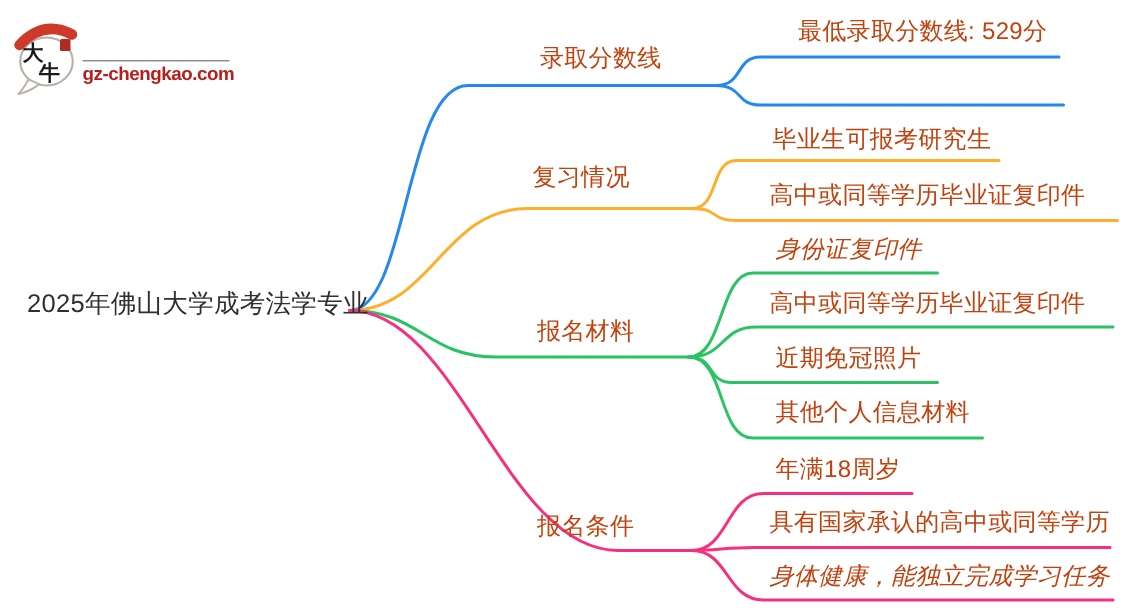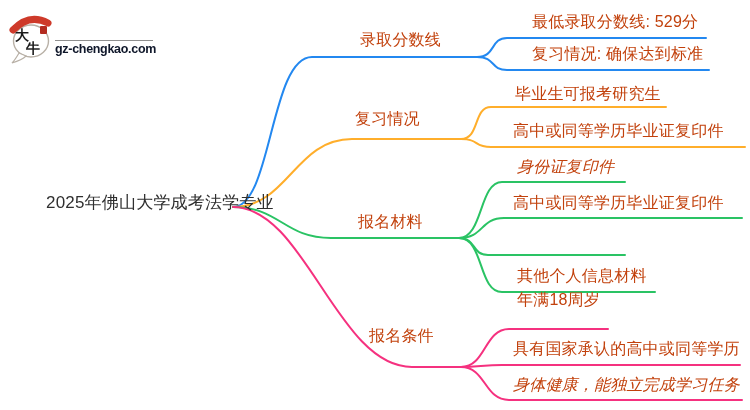--- a/index.html
+++ b/index.html
@@ -11,32 +11,32 @@
   svg{position:absolute;left:0;top:0;}
   .connectors path{fill:none;stroke-width:2;stroke-linecap:round;}
   .c-blue{stroke:#2388F0;}
   .c-orange{stroke:#FFAE2B;}
   .c-green{stroke:#2AC364;}
   .c-pink{stroke:#F5317F;}
   .label{
     position:absolute;font-size:16px;color:#c2410c;line-height:1.15;
     white-space:nowrap;letter-spacing:0.2px;
   }
-  .root-label{font-size:17px;color:#2f2f2f;margin-left:28px;}
+  .root-label{font-size:17px;color:#2f2f2f;}
   .logo{position:absolute;left:8px;top:10px;width:200px;height:55px;}
   .logo-title{
     position:absolute;left:47px;top:9px;font-size:16px;font-weight:bold;
     color:#1E7E34;letter-spacing:-1px;white-space:nowrap;
   }
   .logo-divider{
     position:absolute;left:47px;top:30px;width:98px;height:1px;background:#8f8f8f;
   }
   .logo-domain{
     position:absolute;left:47px;top:32px;font-size:12.5px;font-weight:bold;
-    color:#0f172a;letter-spacing:-0.3px;white-space:nowrap;
+    color:#b91c1c;letter-spacing:-0.3px;white-space:nowrap;
   }
 </style>
 </head>
 <body>
 
 <div id="canvas">
 
   <svg class="connectors" width="750" height="410" viewBox="0 0 750 410">
 
     <g>
@@ -78,29 +78,29 @@
     </svg>
     <div class="logo-divider"></div>
     <div class="logo-domain">gz-chengkao.com</div>
   </div>
 
   <div class="label root-label" style="left:18px;top:193px;">2025年佛山大学成考法学专业</div>
 
   <div class="label" style="left:360px;top:31px;">录取分数线</div>
   <div class="label" style="left:355px;top:110px;">复习情况</div>
   <div class="label" style="left:358px;top:213px;">报名材料</div>
-  <div class="label" style="left:358px;top:327px;margin-left:11px;">报名条件</div>
+  <div class="label" style="left:358px;top:343px;">报名条件</div>
 
   <div class="label" style="left:532px;top:13px;">最低录取分数线: 529分</div>
-  <div class="label" style="left:532px;top:45px;">复习情况: 确保达到标准</div>
 
   <div class="label" style="left:515px;top:85px;">毕业生可报考研究生</div>
   <div class="label" style="left:513px;top:122px;">高中或同等学历毕业证复印件</div>
 
   <div class="label" style="left:517px;top:158px;font-style:italic;">身份证复印件</div>
   <div class="label" style="left:513px;top:194px;">高中或同等学历毕业证复印件</div>
+  <div class="label" style="left:517px;top:231px;">近期免冠照片</div>
   <div class="label" style="left:517px;top:267px;">其他个人信息材料</div>
 
-  <div class="label" style="left:517px;top:291px;text-align:center;">年满18周岁</div>
+  <div class="label" style="left:517px;top:305px;text-align:center;">年满18周岁</div>
   <div class="label" style="left:513px;top:340px;">具有国家承认的高中或同等学历</div>
   <div class="label" style="left:513px;top:376px;font-style:italic;">身体健康，能独立完成学习任务</div>
 
 </div>
 
 </body></html>

